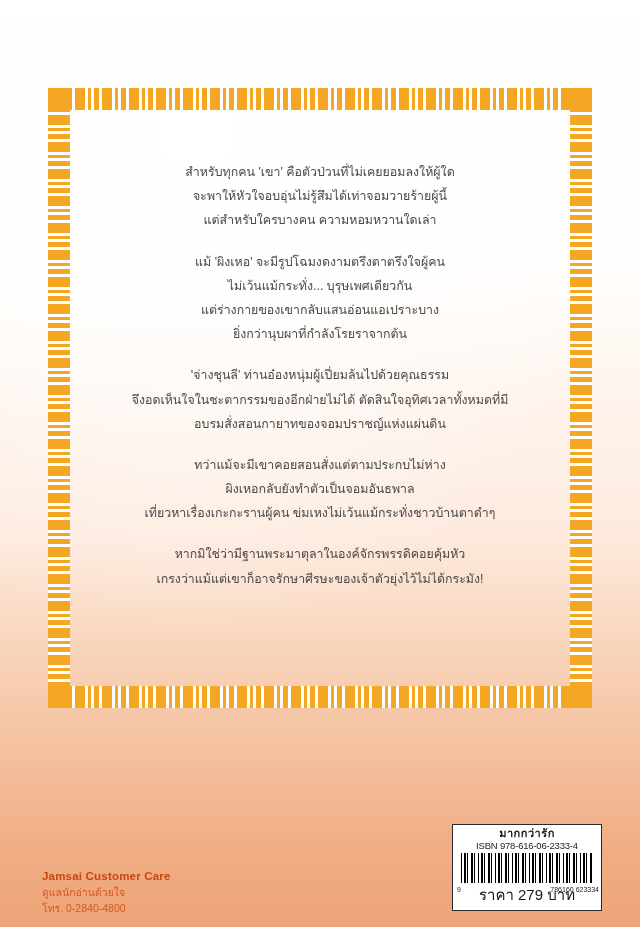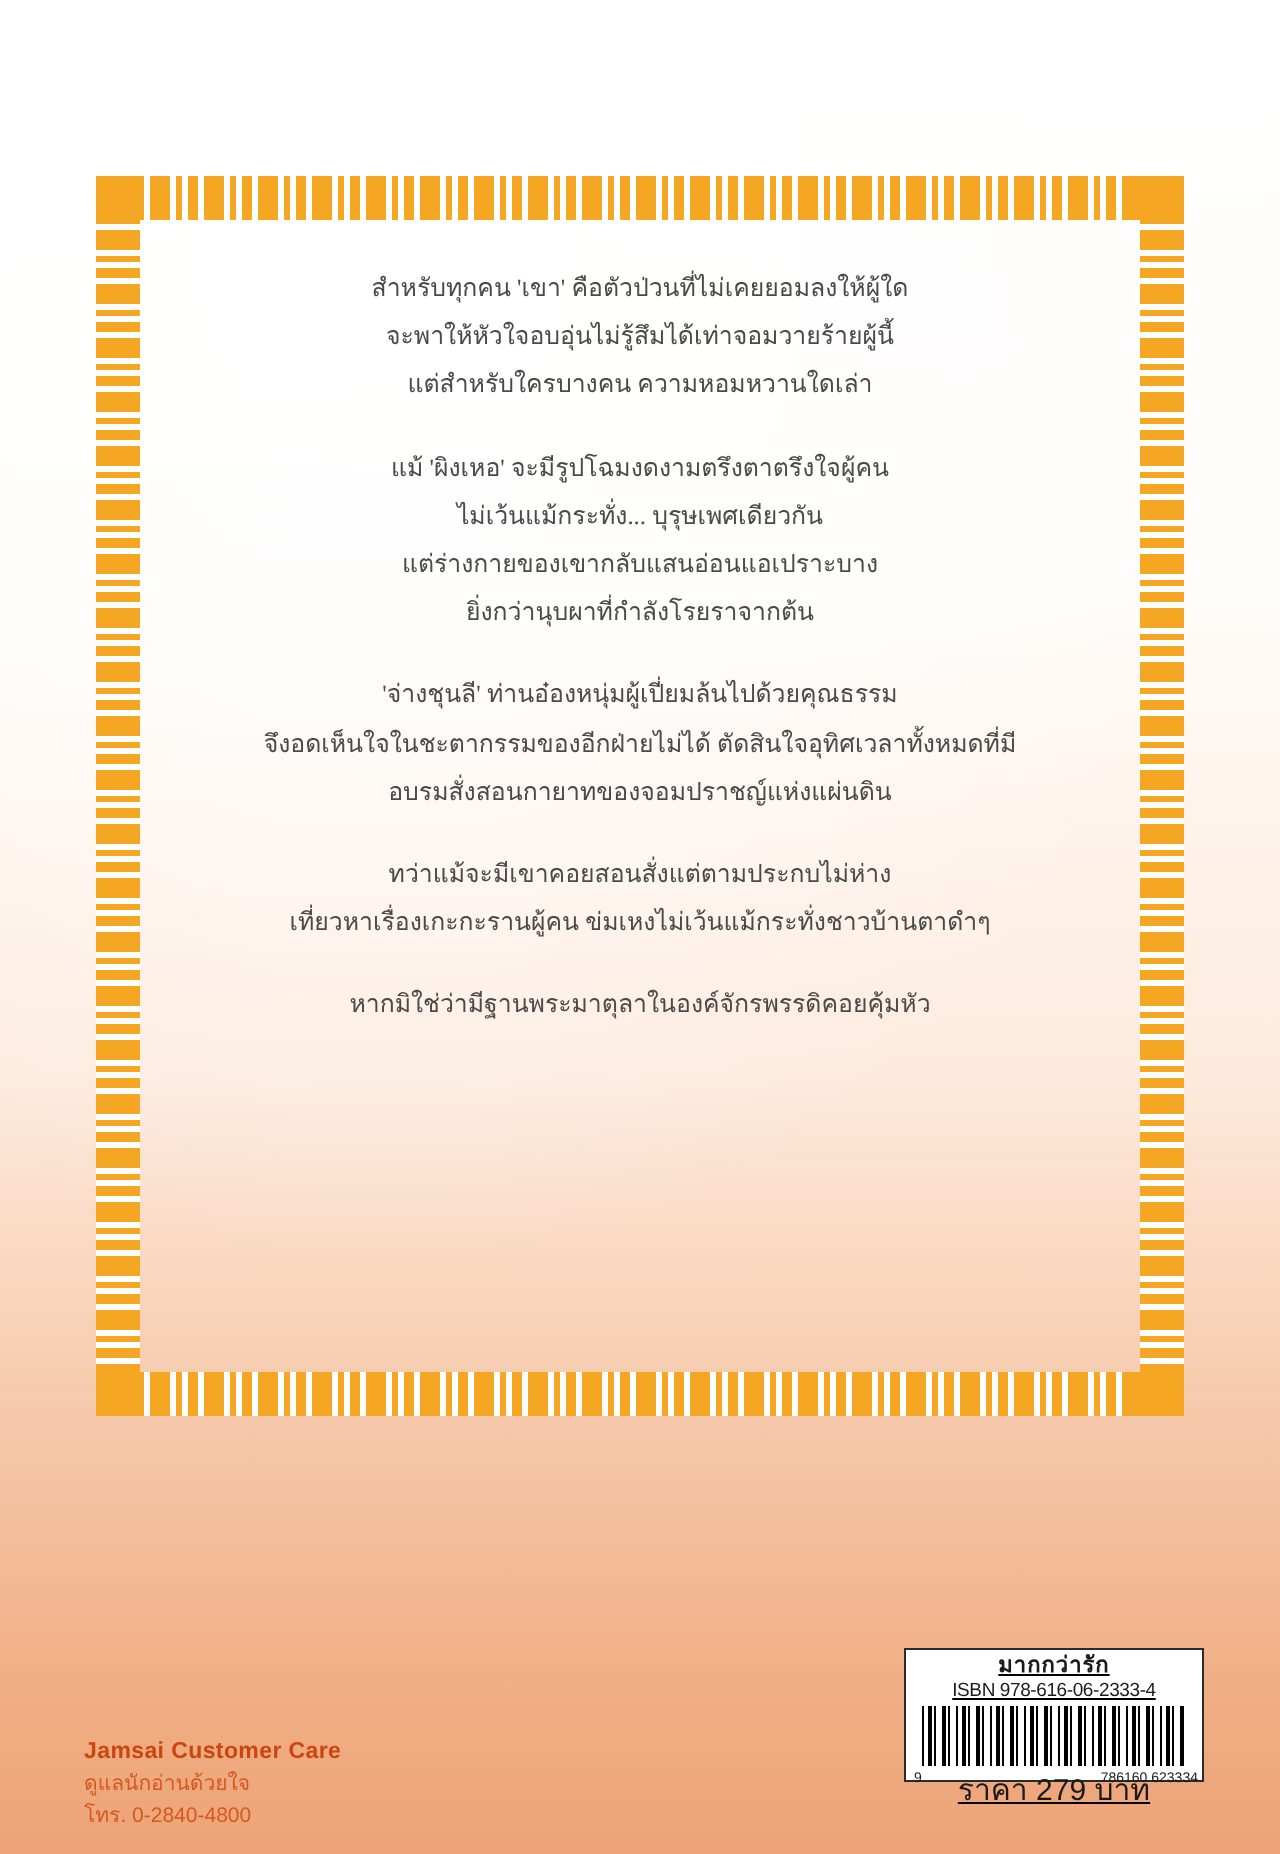--- a/index.html
+++ b/index.html
@@ -80,27 +80,27 @@
   }
   .corner.tl { left: 0; top: 0; }
   .corner.tr { right: 0; top: 0; }
   .corner.bl { left: 0; bottom: 0; }
   .corner.br { right: 0; bottom: 0; }
 
   
   .blurb {
     position: absolute;
     left: 88px;
-    top: 132px;
+    top: 160px;
     width: 464px;
     text-align: center;
     color: #4a4a4a;
     font-size: 12.4px;
     line-height: 1.95;
-    font-family: Liberation Serif, serif;
+    font-family: Liberation Sans, sans-serif;
   }
   .blurb p {
     margin: 0 0 17px 0;
   }
   .blurb p:last-child { margin-bottom: 0; margin-top: 13px; }
   .blurb .line { display: block; }
 
   
   .customer-care {
     position: absolute;
@@ -133,27 +133,26 @@
     margin-top: 12px;
     font-weight: bold;
   }
 
   
   .isbn-block {
     position: absolute;
     left: 452px;
     top: 824px;
     width: 150px;
-    height: 67px;
+    height: 87px;
     background: #ffffff;
     border: 1px solid #2b2b2b;
     box-sizing: border-box;
     padding: 2px 4px 16px 4px;
     text-align: center;
-    text-decoration: underline;
   }
   .isbn-series {
     font-size: 11px;
     color: #1a1a1a;
     font-weight: bold;
     letter-spacing: 0.5px;
     line-height: 1.15;
   }
   .isbn-number {
     font-size: 9.5px;
@@ -221,24 +220,26 @@
       <span class="line">แต่ร่างกายของเขากลับแสนอ่อนแอเปราะบาง</span>
       <span class="line">ยิ่งกว่านุบผาที่กำลังโรยราจากต้น</span>
     </p>
     <p>
       <span class="line">'จ่างชุนลี' ท่านอ๋องหนุ่มผู้เปี่ยมล้นไปด้วยคุณธรรม</span>
       <span class="line">จึงอดเห็นใจในชะตากรรมของอีกฝ่ายไม่ได้ ตัดสินใจอุทิศเวลาทั้งหมดที่มี</span>
       <span class="line">อบรมสั่งสอนกายาทของจอมปราชญ์แห่งแผ่นดิน</span>
     </p>
     <p>
       <span class="line">ทว่าแม้จะมีเขาคอยสอนสั่งแต่ตามประกบไม่ห่าง</span>
+      <span class="line">ผิงเหอกลับยังทำตัวเป็นจอมอันธพาล</span>
       <span class="line">เที่ยวหาเรื่องเกะกะรานผู้คน ข่มเหงไม่เว้นแม้กระทั่งชาวบ้านตาดำๆ</span>
     </p>
     <p>
       <span class="line">หากมิใช่ว่ามีฐานพระมาตุลาในองค์จักรพรรดิคอยคุ้มหัว</span>
+      <span class="line">เกรงว่าแม้แต่เขาก็อาจรักษาศีรษะของเจ้าตัวยุ่งไว้ไม่ได้กระมัง!</span>
     </p>
   </div>
 
   <div class="customer-care">
     <div class="cc-title">Jamsai Customer Care</div>
     <div class="cc-sub">ดูแลนักอ่านด้วยใจ</div>
     <div class="cc-tel">โทร. 0-2840-4800</div>
     <div class="cc-web">www.jamsai.com</div>
   </div>
 

